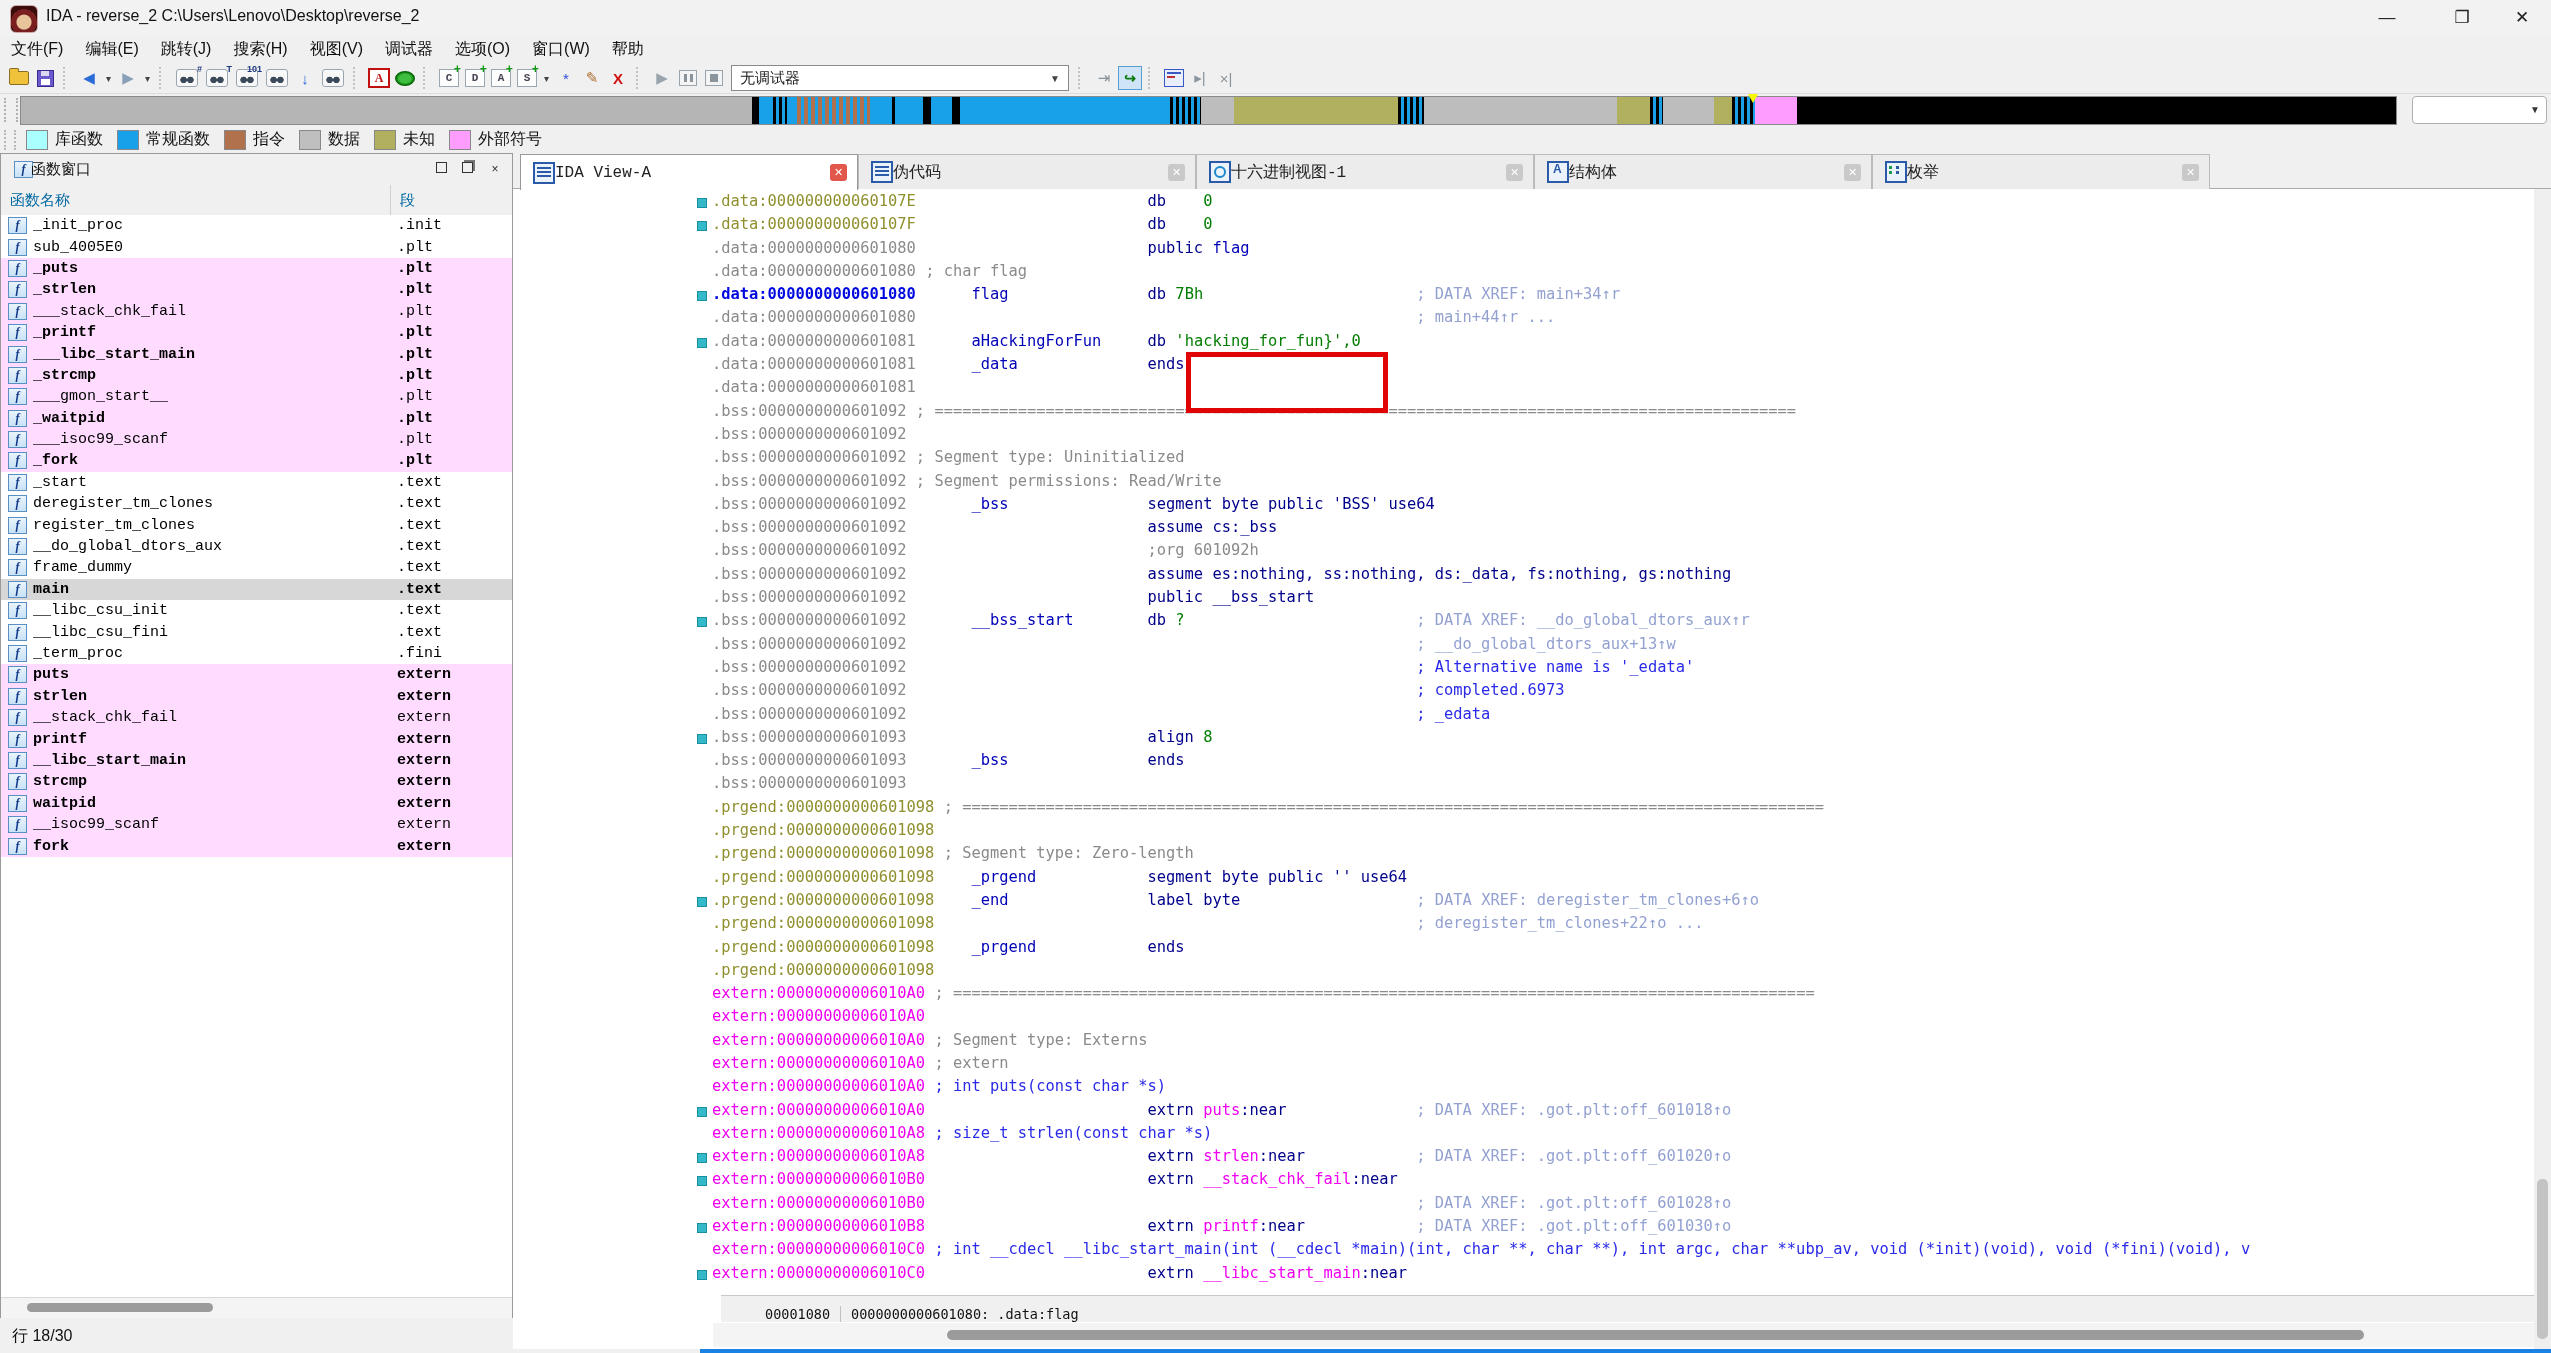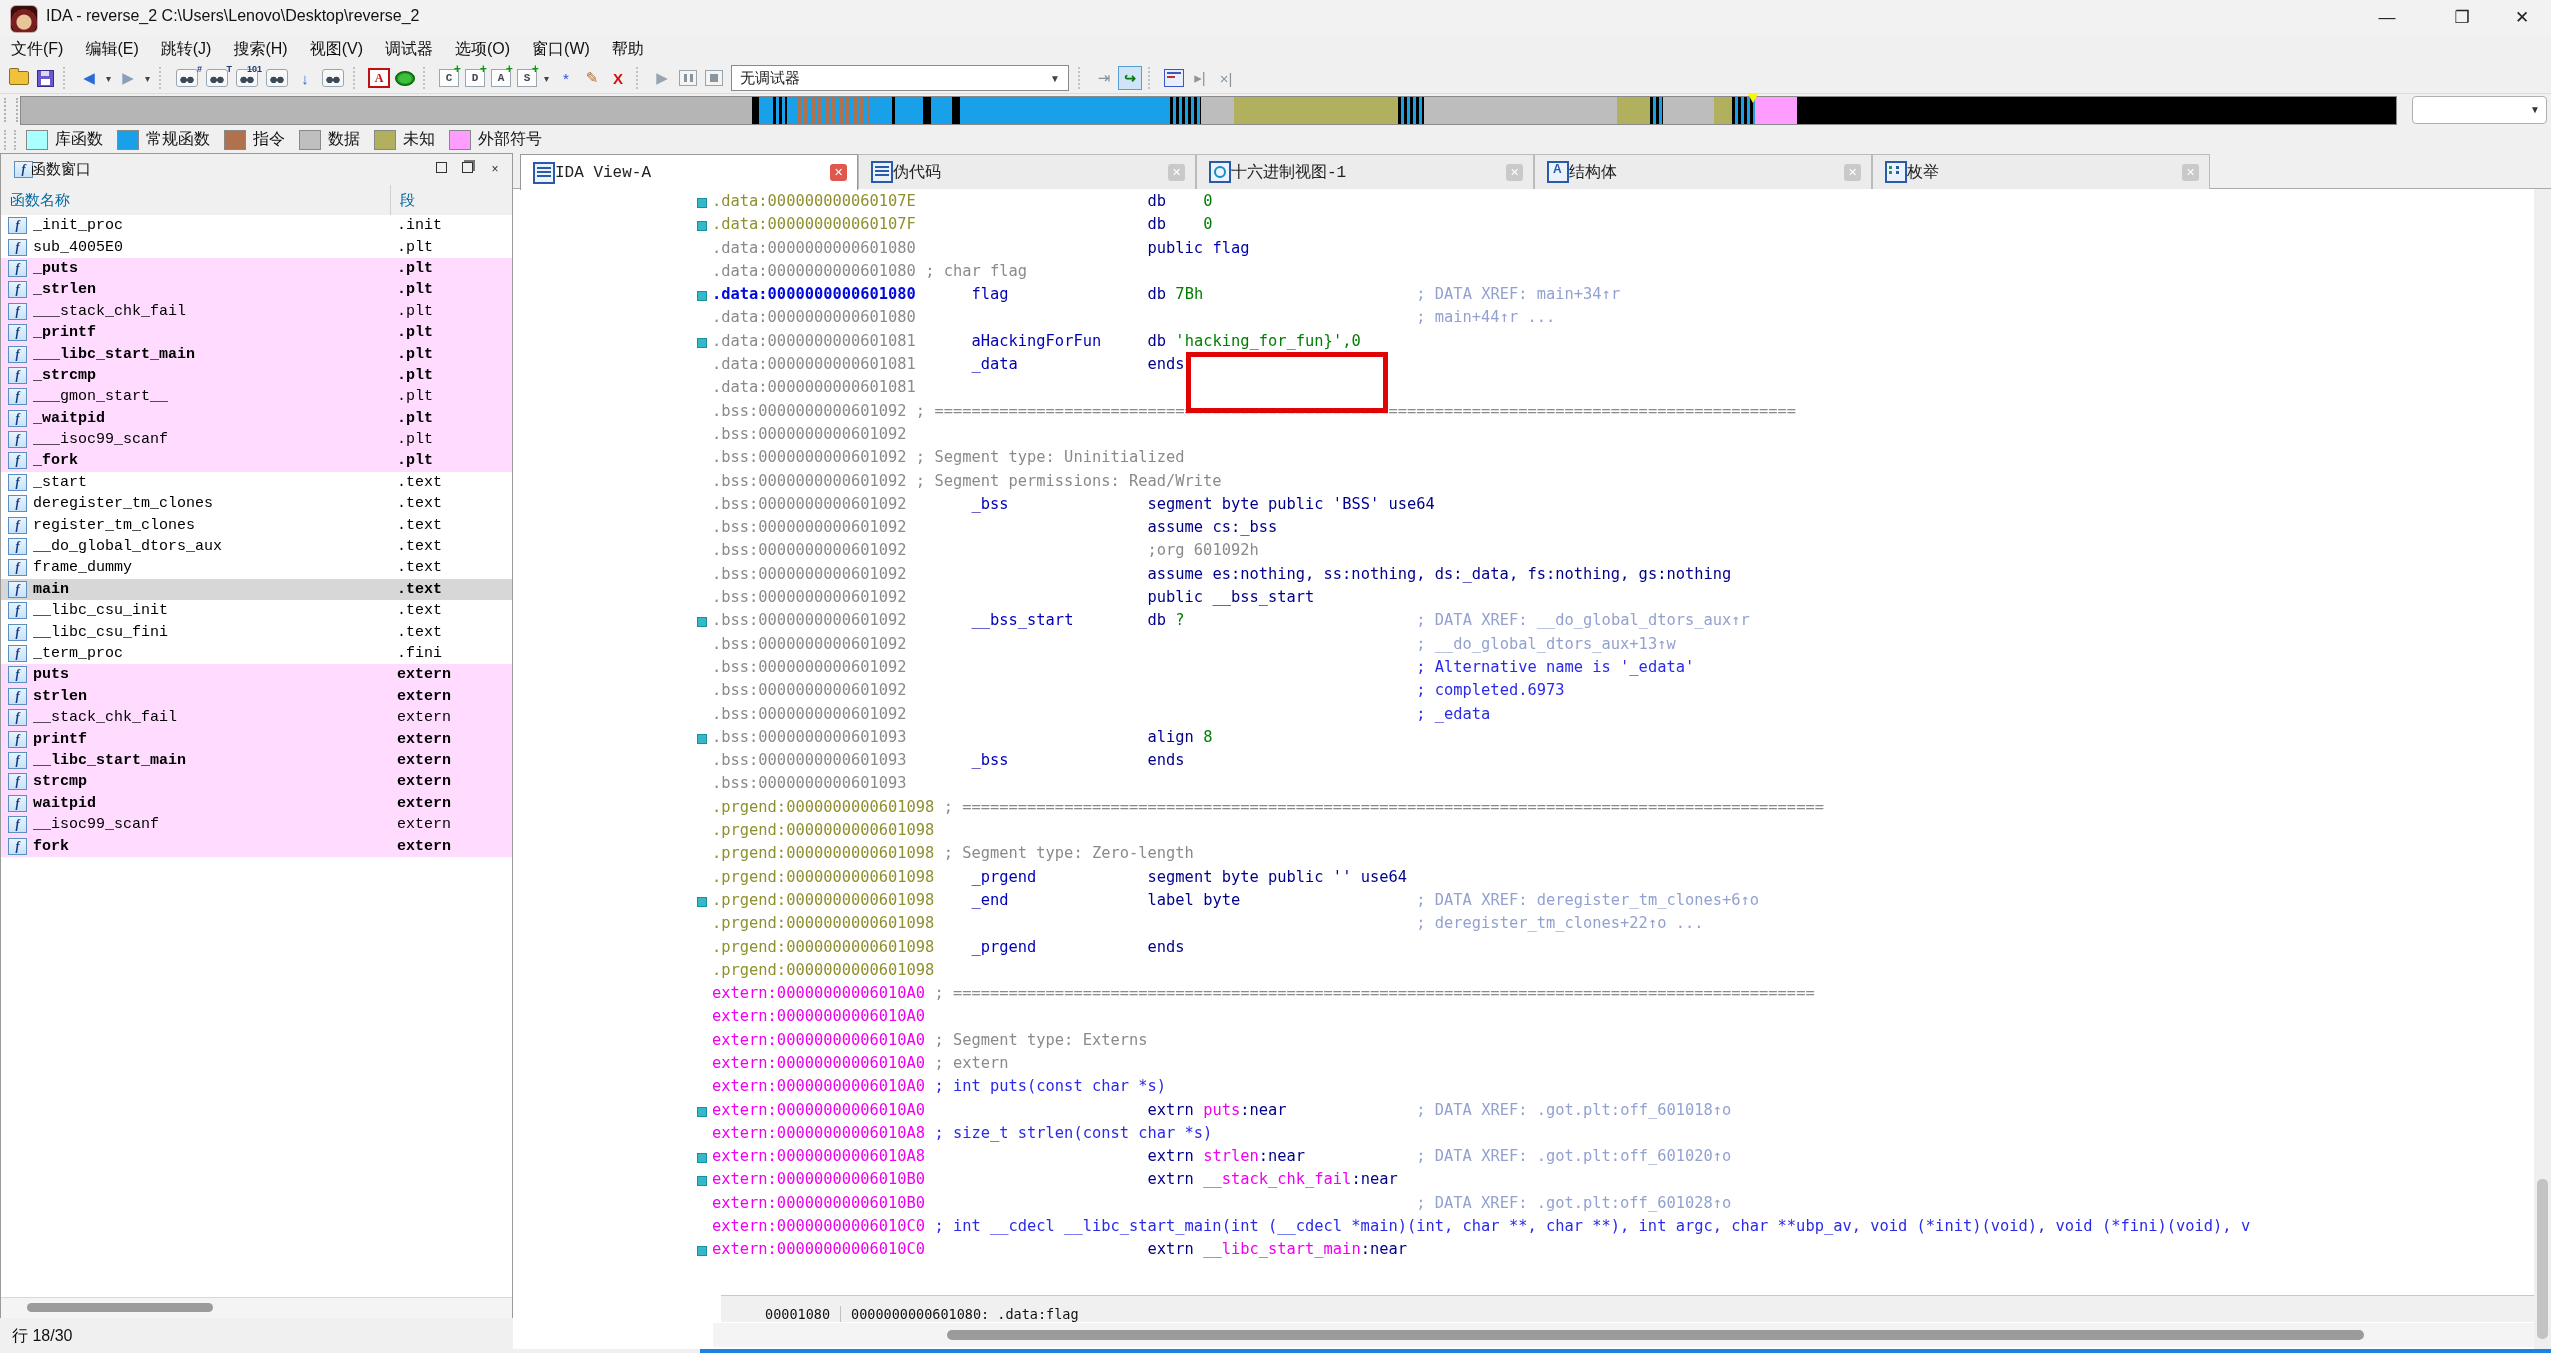--- a/index.html
+++ b/index.html
@@ -544,20 +544,21 @@
           <div class="dline"><span class="am">extern:00000000006010A0</span><span class="com"> ; </span><span class="com">=============================================================================================</span></div>
           <div class="dline"><span class="am">extern:00000000006010A0</span></div>
           <div class="dline"><span class="am">extern:00000000006010A0</span><span class="com"> ; Segment type: Externs</span></div>
           <div class="dline"><span class="am">extern:00000000006010A0</span><span class="com"> ; extern</span></div>
           <div class="dline"><span class="am">extern:00000000006010A0</span><span class="rc"> ; int puts(const char *s)</span></div>
           <div class="dline"><span class="dot"></span><span class="am">extern:00000000006010A0</span><span>                        </span><span class="kw">extrn </span><span class="en">puts</span><span class="kw">:near</span><span>              </span><span class="xr">; DATA XREF: .got.plt:off_601018↑o</span></div>
           <div class="dline"><span class="am">extern:00000000006010A8</span><span class="rc"> ; size_t strlen(const char *s)</span></div>
           <div class="dline"><span class="dot"></span><span class="am">extern:00000000006010A8</span><span>                        </span><span class="kw">extrn </span><span class="en">strlen</span><span class="kw">:near</span><span>            </span><span class="xr">; DATA XREF: .got.plt:off_601020↑o</span></div>
           <div class="dline"><span class="dot"></span><span class="am">extern:00000000006010B0</span><span>                        </span><span class="kw">extrn </span><span class="en">__stack_chk_fail</span><span class="kw">:near</span></div>
           <div class="dline"><span class="am">extern:00000000006010B0</span><span>                                                     </span><span class="xr">; DATA XREF: .got.plt:off_601028↑o</span></div>
+          <div class="dline"><span class="dot"></span><span class="am">extern:00000000006010B8</span><span>                        </span><span class="kw">extrn </span><span class="en">printf</span><span class="kw">:near</span><span>            </span><span class="xr">; DATA XREF: .got.plt:off_601030↑o</span></div>
           <div class="dline"><span class="am">extern:00000000006010C0</span><span class="rc"> ; int __cdecl __libc_start_main(int (__cdecl *main)(int, char **, char **), int argc, char **ubp_av, void (*init)(void), void (*fini)(void), v</span></div>
           <div class="dline"><span class="dot"></span><span class="am">extern:00000000006010C0</span><span>                        </span><span class="kw">extrn </span><span class="en">__libc_start_main</span><span class="kw">:near</span></div>
         </div>
       <div id="redbox" class="abs"></div>
     </div>
     <div id="dstatus" class="abs">
       <span class="cell1">00001080</span>
       <span class="cell2">0000000000601080: .data:flag</span>
     </div>
     <div id="dhscroll" class="abs">

